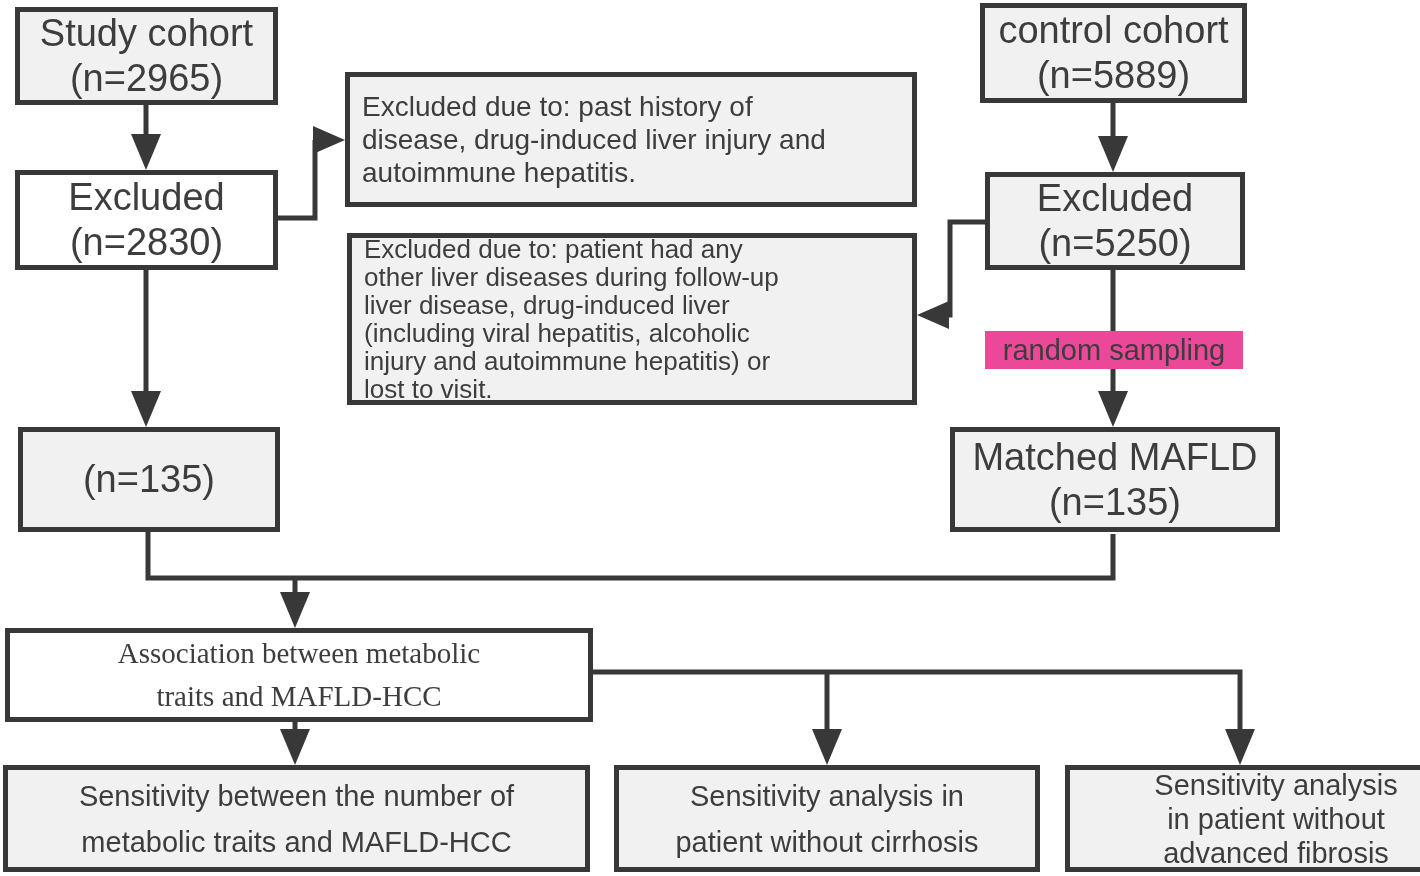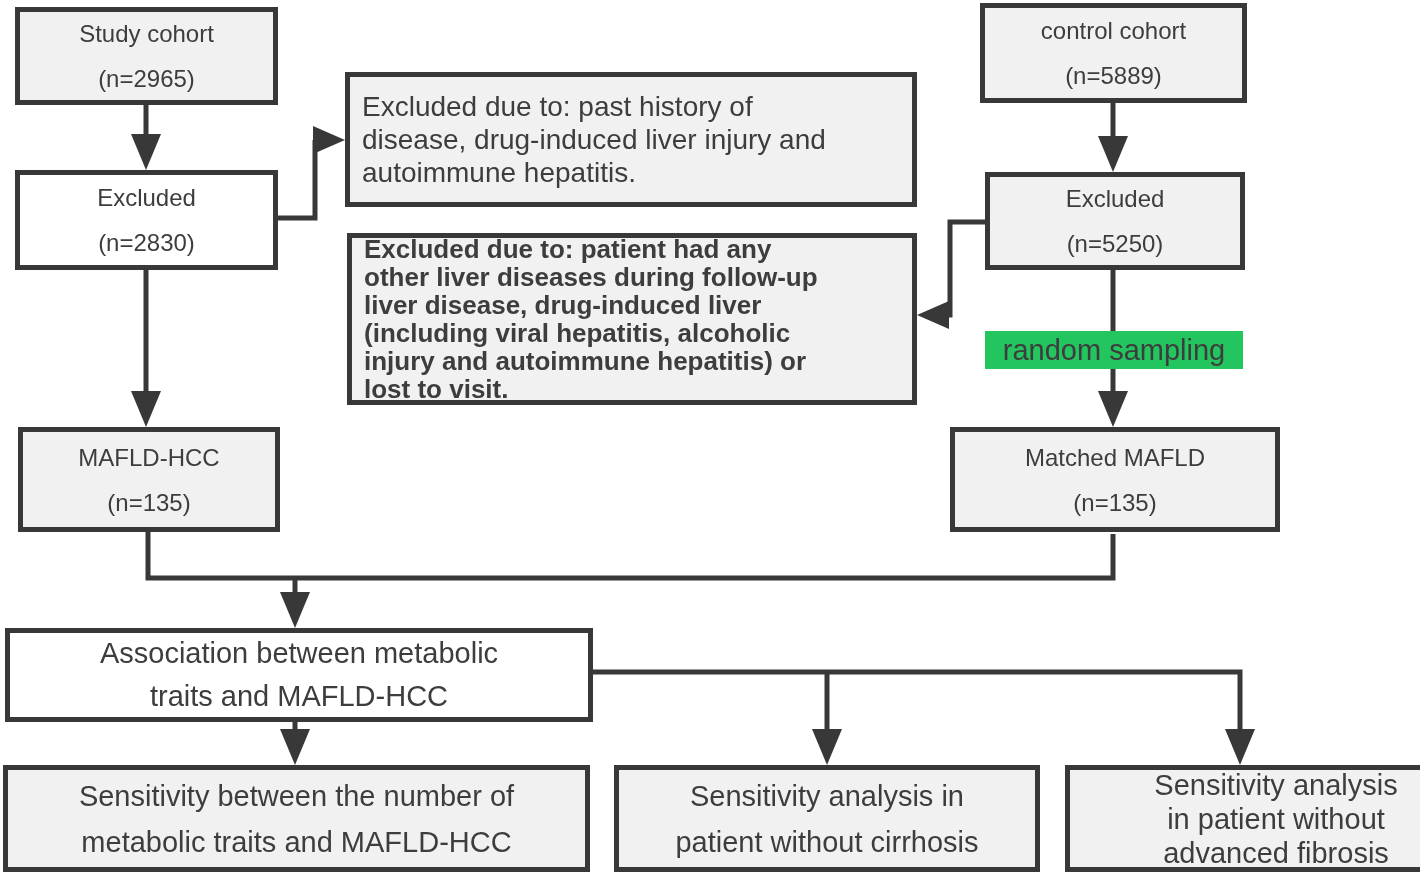--- a/index.html
+++ b/index.html
@@ -30,24 +30,24 @@
     text-align: center;
     z-index: 2;
   }
   .node.white { background: #ffffff; }
   .node.para {
     align-items: flex-start;
     text-align: left;
     padding: 4px 12px;
     justify-content: center;
   }
-  .fs-title { font-size: 24px; line-height: 45px; }
+  .fs-title { font-size: 38px; line-height: 45px; }
   .fs-reason1 { font-size: 28px; line-height: 33px; }
-  .fs-reason2 { font-size: 26px; line-height: 28px; font-weight: bold; }
-  .fs-assoc { font-size: 29px; line-height: 43px; }
+  .fs-reason2 { font-size: 26px; line-height: 28px; }
+  .fs-assoc { font-size: 29px; line-height: 43px; font-family: Liberation Serif, serif; }
   .fs-bottom { font-size: 29px; line-height: 46px; }
   .fs-bottom3 { font-size: 29px; line-height: 34px; }
 
   
   #study-cohort        { left: 15px;   top: 7px;   width: 263px; height: 98px; }
   #excluded-study      { left: 15px;   top: 170px; width: 263px; height: 100px; }
   #exclusion-reason-1  { left: 345px;  top: 72px;  width: 572px; height: 135px; }
   #control-cohort      { left: 980px;  top: 3px;   width: 267px; height: 100px; }
   #excluded-control    { left: 985px;  top: 172px; width: 260px; height: 98px; }
   #exclusion-reason-2  { left: 347px;  top: 233px; width: 570px; height: 172px; }
@@ -57,21 +57,21 @@
   #association-number  { left: 3px;    top: 765px; width: 587px; height: 107px; }
   #sensitivity-cirrhosis { left: 614px; top: 765px; width: 426px; height: 107px; }
   #sensitivity-fibrosis  { left: 1065px; top: 765px; width: 422px; height: 107px; }
 
   .edge-label {
     position: absolute;
     left: 985px;
     top: 331px;
     width: 258px;
     height: 38px;
-    background: #22c55e;
+    background: #ec4899;
     font-size: 29px;
     line-height: 38px;
     text-align: center;
     z-index: 2;
   }
   .wire { stroke: #383838; stroke-width: 5; fill: none; stroke-linejoin: miter; }
   .head { fill: #383838; stroke: none; }
 </style>
 </head>
 <body>
@@ -149,21 +149,20 @@
   <div class="node para fs-reason2" id="exclusion-reason-2">
     <div>Excluded due to: patient had any</div>
     <div>other liver diseases during follow-up</div>
     <div>liver disease, drug-induced liver</div>
     <div>(including viral hepatitis, alcoholic</div>
     <div>injury and autoimmune hepatitis) or</div>
     <div>lost to visit.</div>
   </div>
 
   <div class="node fs-title" id="mafld-hcc">
-    <div>MAFLD-HCC</div>
     <div>(n=135)</div>
   </div>
 
   <div class="node fs-title" id="matched-mafld">
     <div>Matched MAFLD</div>
     <div>(n=135)</div>
   </div>
 
   <div class="node white fs-assoc" id="association-traits">
     <div>Association between metabolic</div>

